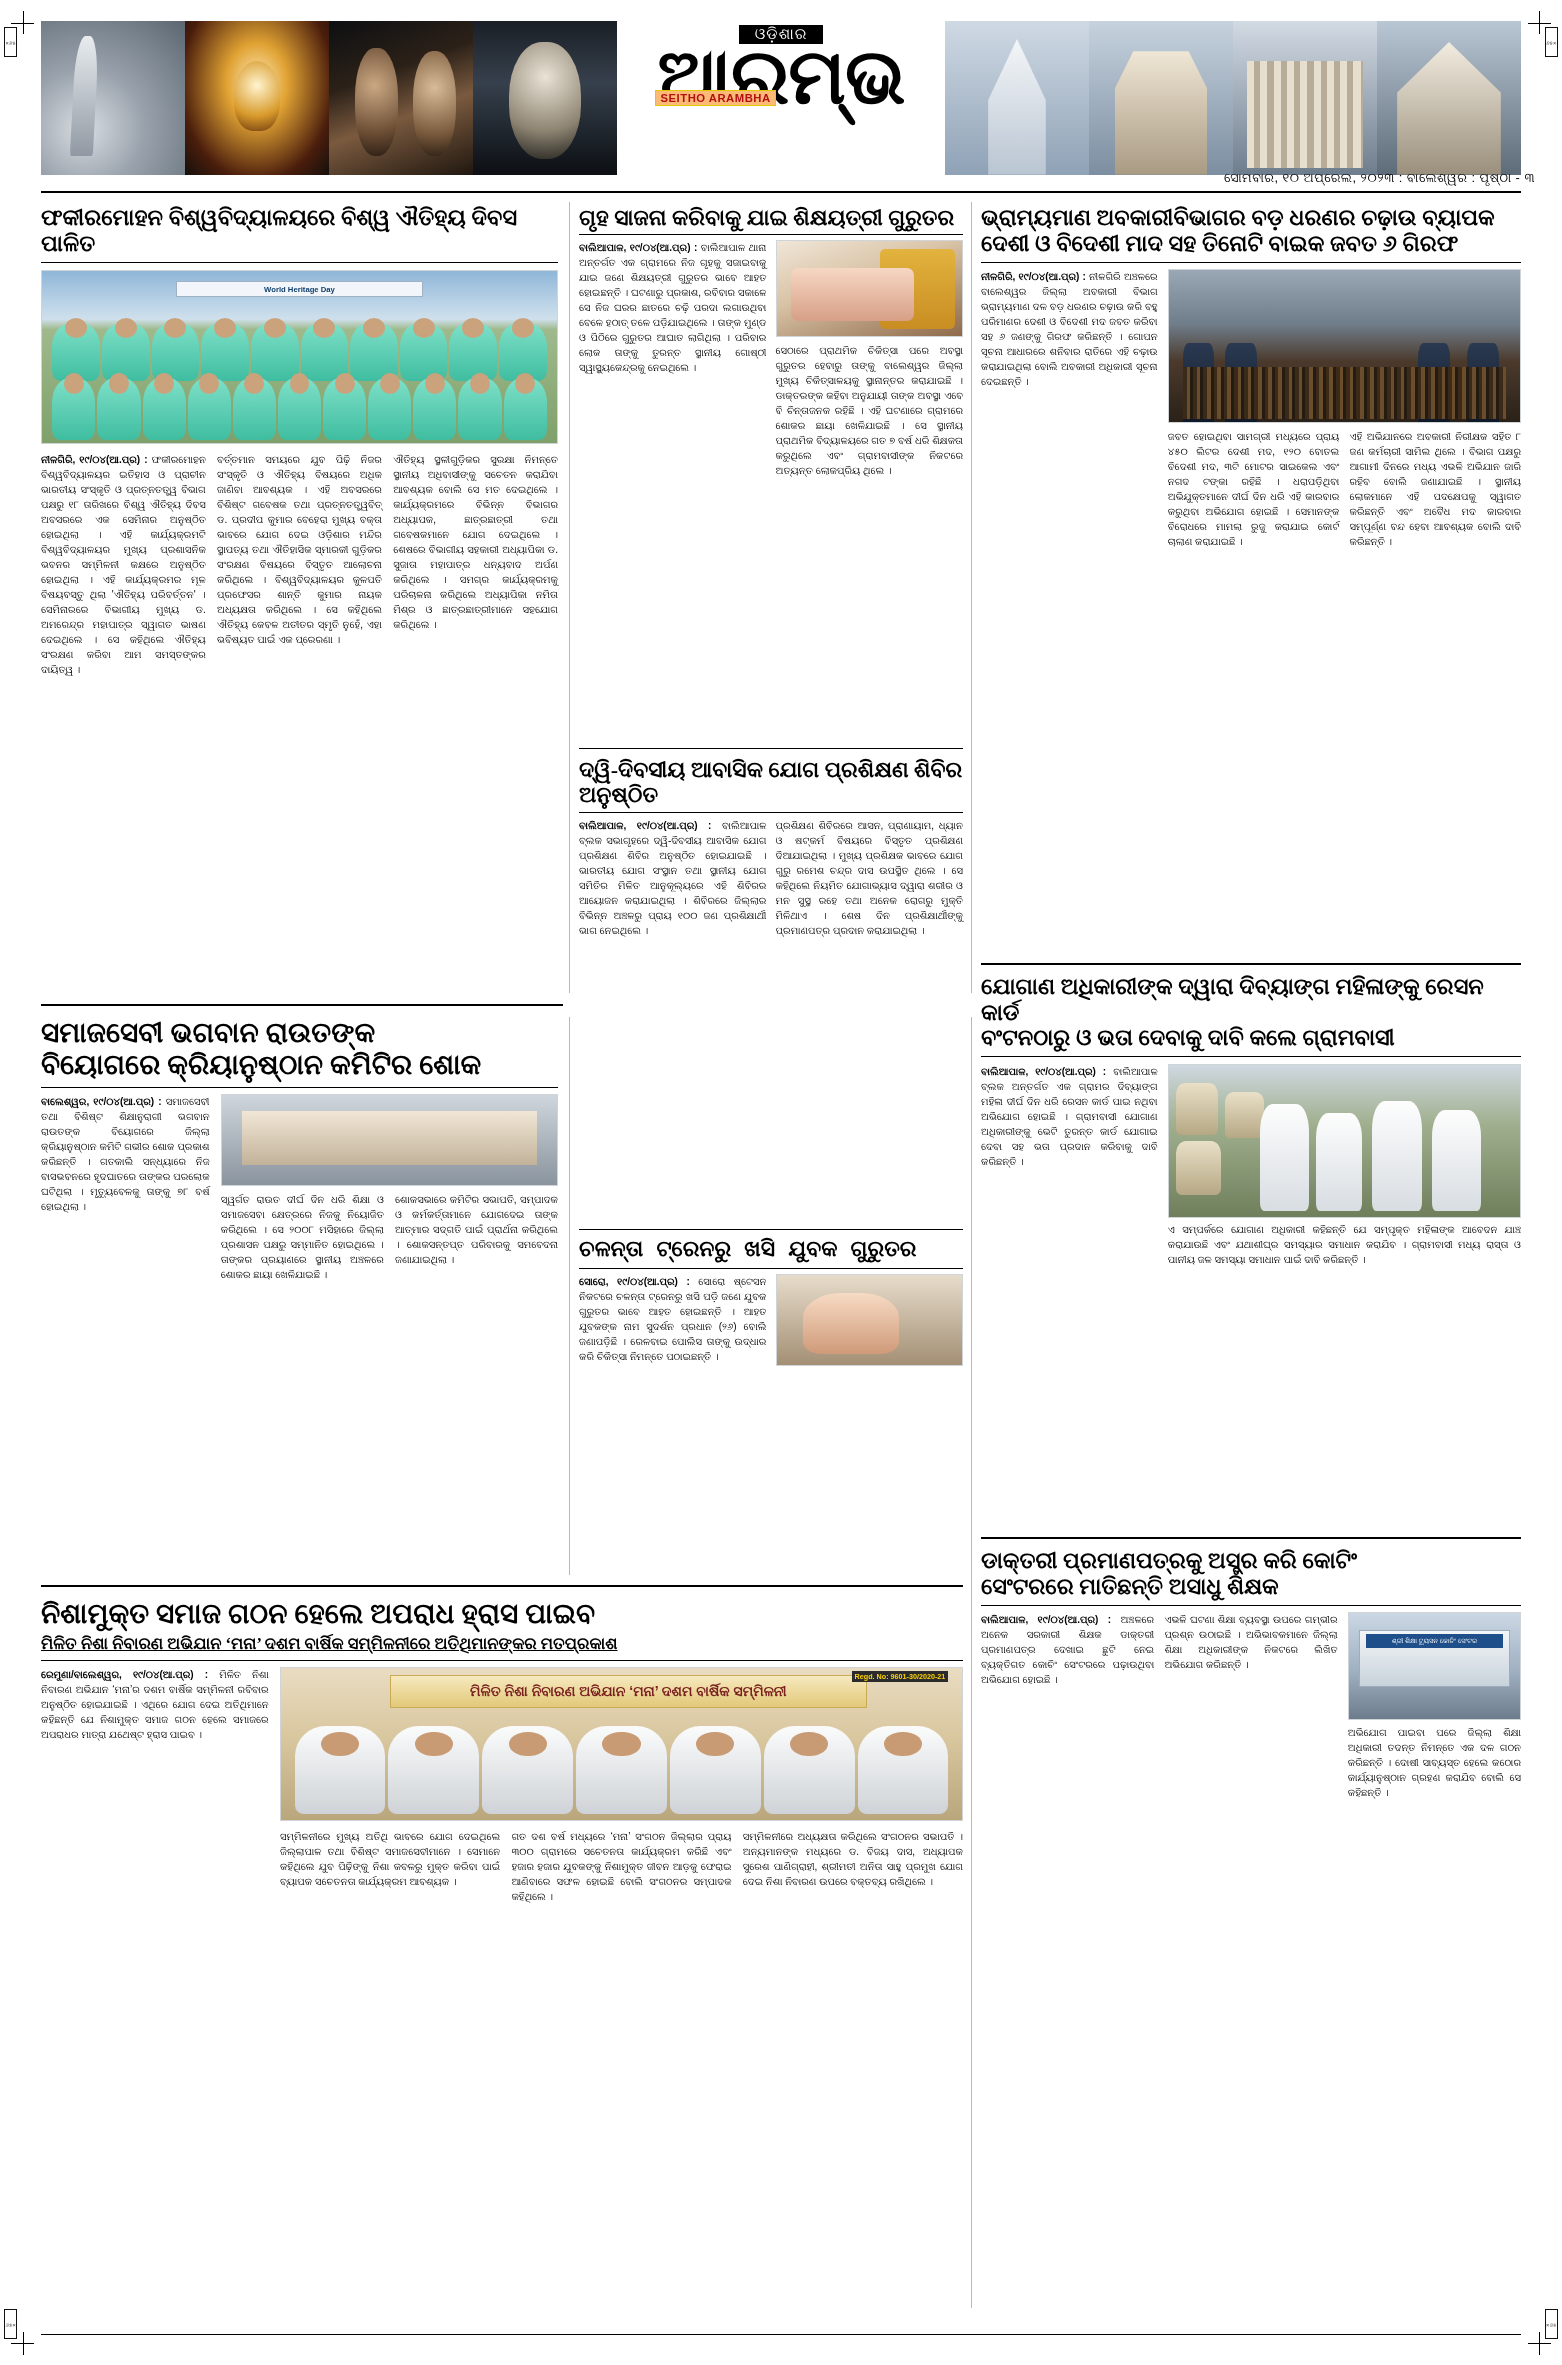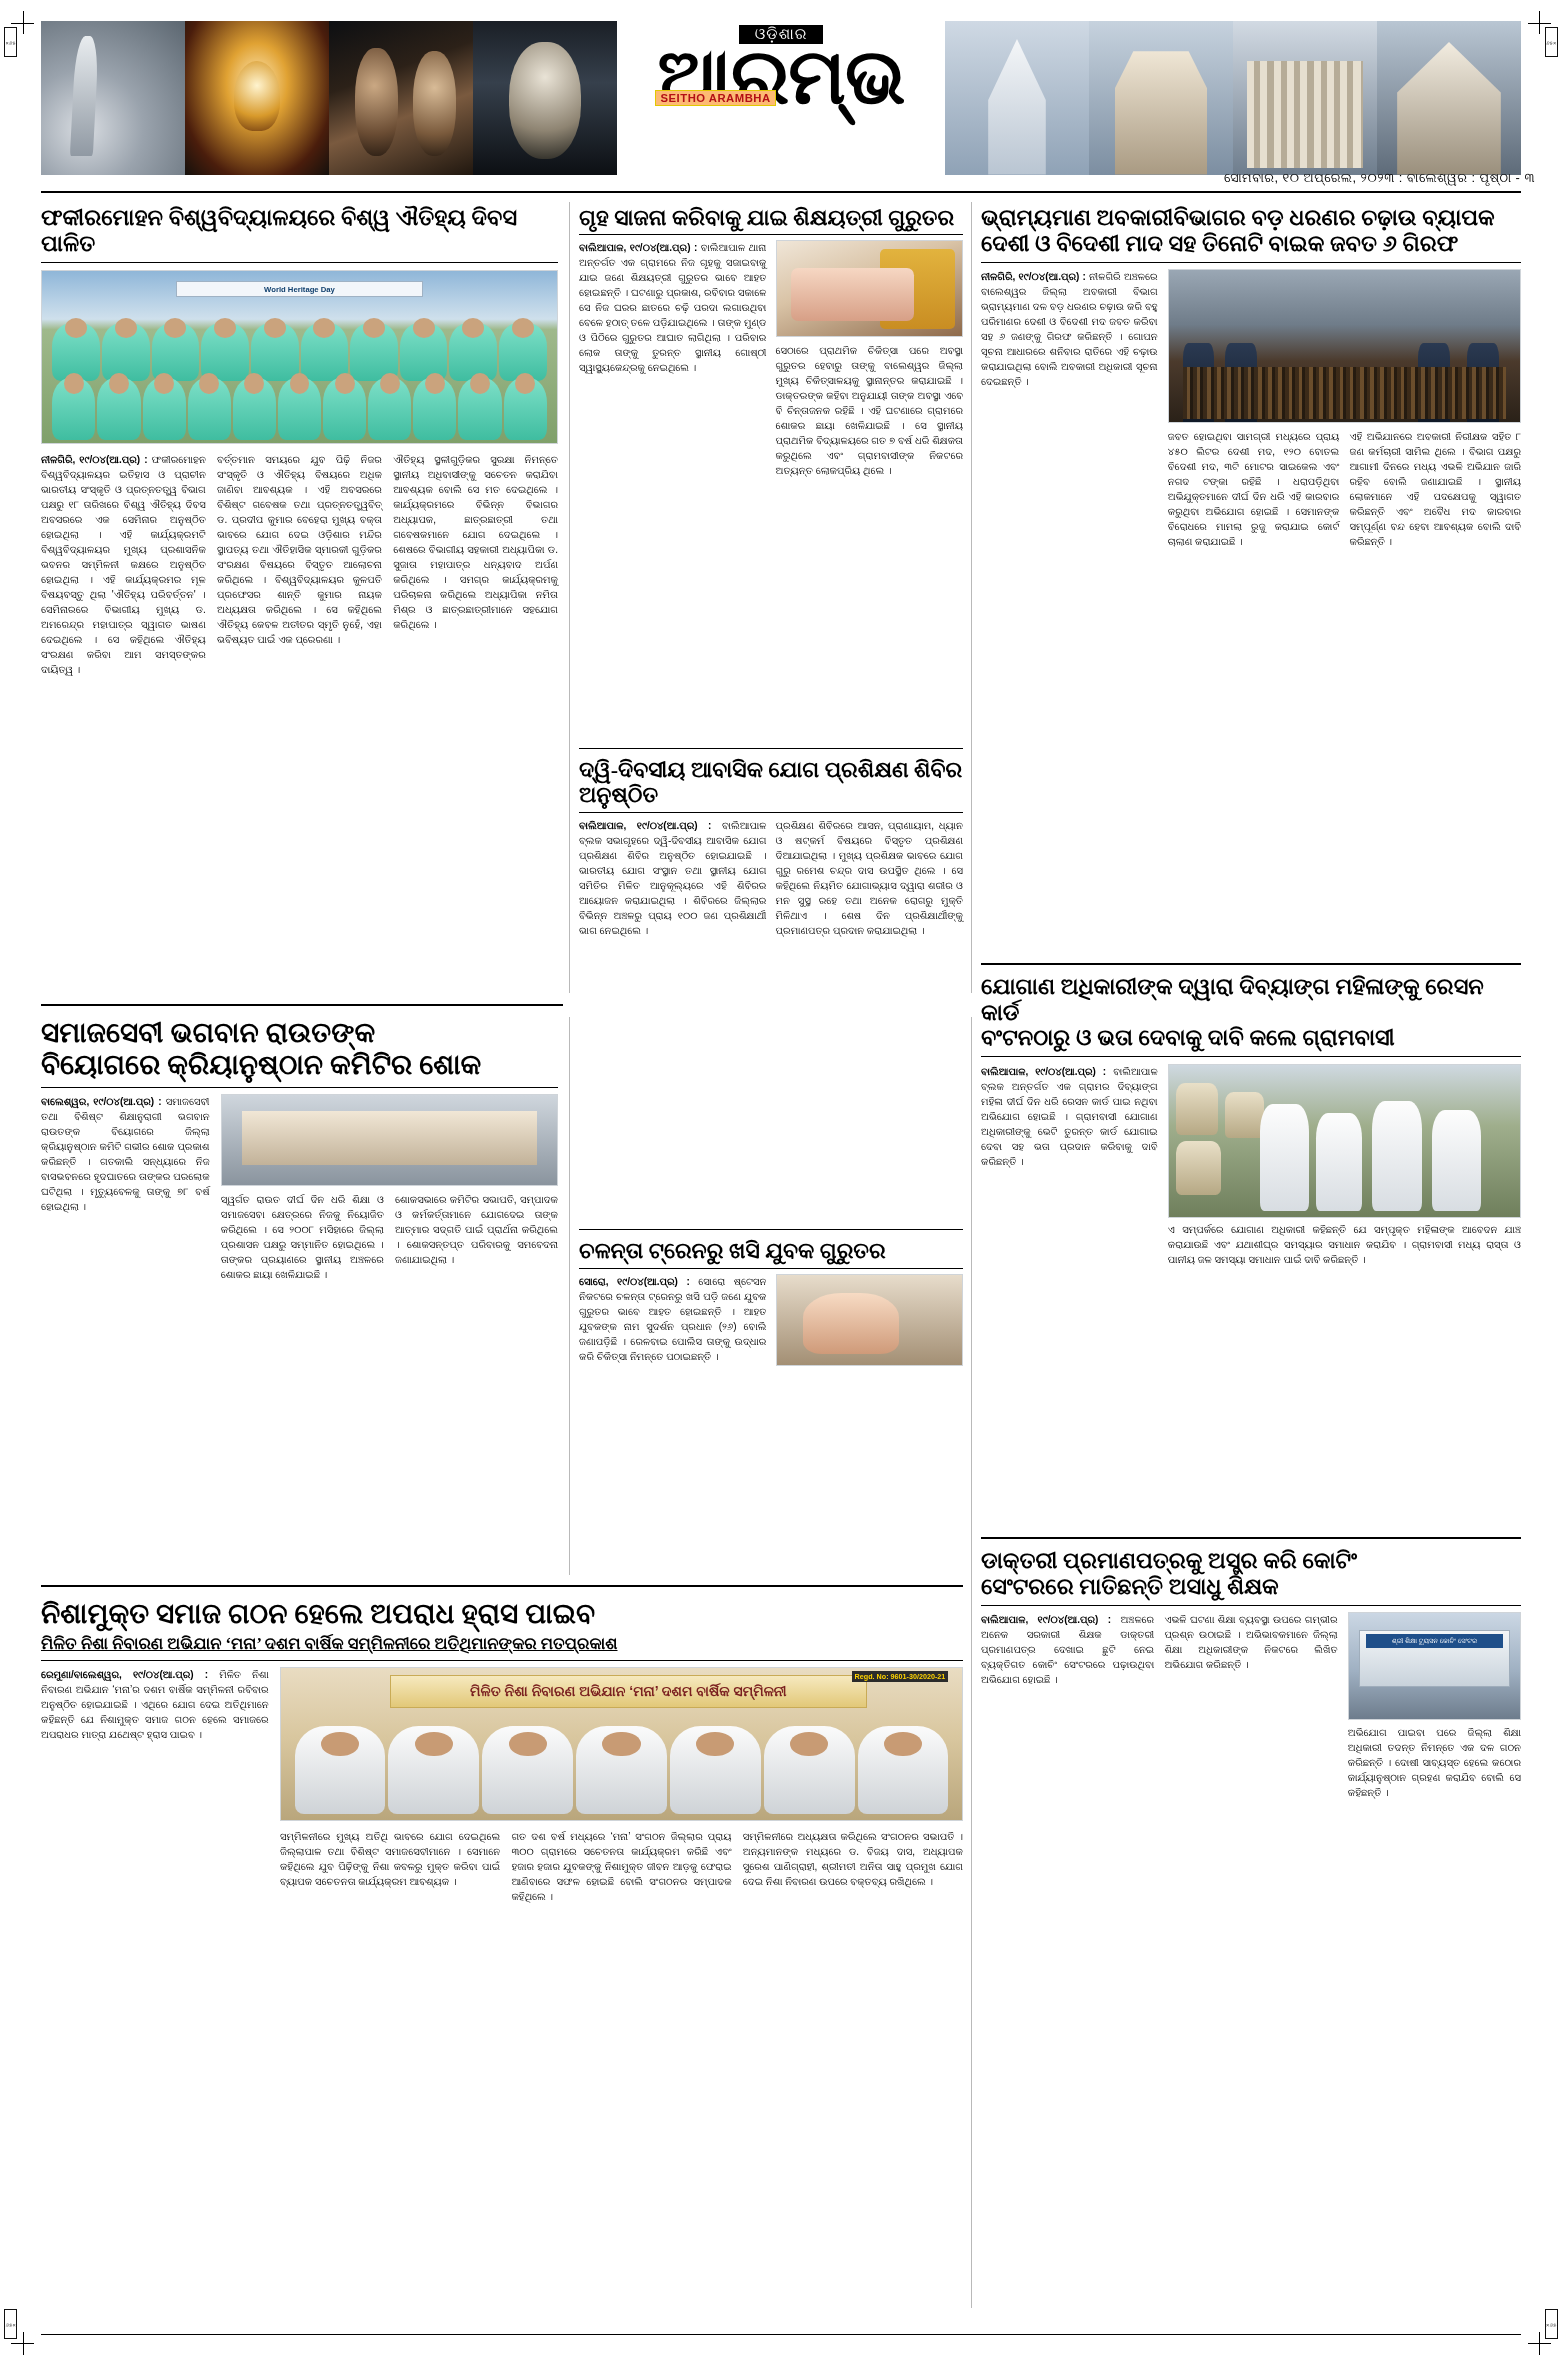--- a/index.html
+++ b/index.html
@@ -428,21 +428,21 @@
         <div style="display:flex;gap:11.3px;margin-top:6.1px;">
           <div style="flex:1 1 0;" class="body-cols">ସ୍ୱର୍ଗତ ରାଉତ ଦୀର୍ଘ ଦିନ ଧରି ଶିକ୍ଷା ଓ ସମାଜସେବା କ୍ଷେତ୍ରରେ ନିଜକୁ ନିୟୋଜିତ କରିଥିଲେ । ସେ ୨୦୦୮ ମସିହାରେ ଜିଲ୍ଲା ପ୍ରଶାସନ ପକ୍ଷରୁ ସମ୍ମାନିତ ହୋଇଥିଲେ । ତାଙ୍କର ପ୍ରୟାଣରେ ସ୍ଥାନୀୟ ଅଞ୍ଚଳରେ ଶୋକର ଛାୟା ଖେଳିଯାଇଛି ।</div>
           <div style="flex:1 1 0;" class="body-cols">ଶୋକସଭାରେ କମିଟିର ସଭାପତି, ସମ୍ପାଦକ ଓ କର୍ମକର୍ତ୍ତାମାନେ ଯୋଗଦେଇ ତାଙ୍କ ଆତ୍ମାର ସଦ୍‌ଗତି ପାଇଁ ପ୍ରାର୍ଥନା କରିଥିଲେ । ଶୋକସନ୍ତପ୍ତ ପରିବାରକୁ ସମବେଦନା ଜଣାଯାଇଥିଲା ।</div>
         </div>
       </div>
     </div>
   </div>
 
   <div style="position:absolute;left:579px;top:1229px;width:384px;">
     <div class="rule" style="position:relative;left:0;top:0;width:100%;height:1px;"></div>
-    <div class="hl hl-md" style="margin-top:8.2px;">ଚଳନ୍ତା ଟ୍ରେନରୁ ଖସି ଯୁବକ ଗୁରୁତର</div>
+    <div class="hl hl-md" style="margin-top:8.2px;font-family:Liberation Mono, monospace;">ଚଳନ୍ତା ଟ୍ରେନରୁ ଖସି ଯୁବକ ଗୁରୁତର</div>
     <div class="rule" style="position:relative;left:0;top:4.1px;width:100%;height:1px;"></div>
 
     <div style="display:flex;gap:9.2px;margin-top:9.2px;">
       <div style="flex:1 1 0;" class="body-cols">
         <span style="font-weight:bold;">ସୋରୋ, ୧୯/୦୪(ଆ.ପ୍ର) :</span>
         <span>ସୋରୋ ଷ୍ଟେସନ ନିକଟରେ ଚଳନ୍ତା ଟ୍ରେନରୁ ଖସି ପଡ଼ି ଜଣେ ଯୁବକ ଗୁରୁତର ଭାବେ ଆହତ ହୋଇଛନ୍ତି । ଆହତ ଯୁବକଙ୍କ ନାମ ସୁଦର୍ଶନ ପ୍ରଧାନ (୨୬) ବୋଲି ଜଣାପଡ଼ିଛି । ରେଳବାଇ ପୋଲିସ ତାଙ୍କୁ ଉଦ୍ଧାର କରି ଚିକିତ୍ସା ନିମନ୍ତେ ପଠାଇଛନ୍ତି ।</span>
       </div>
       <div style="flex:1 1 0;">
         <div class="photo train-photo" style="width:100%;height:92px;"></div>
       </div>

